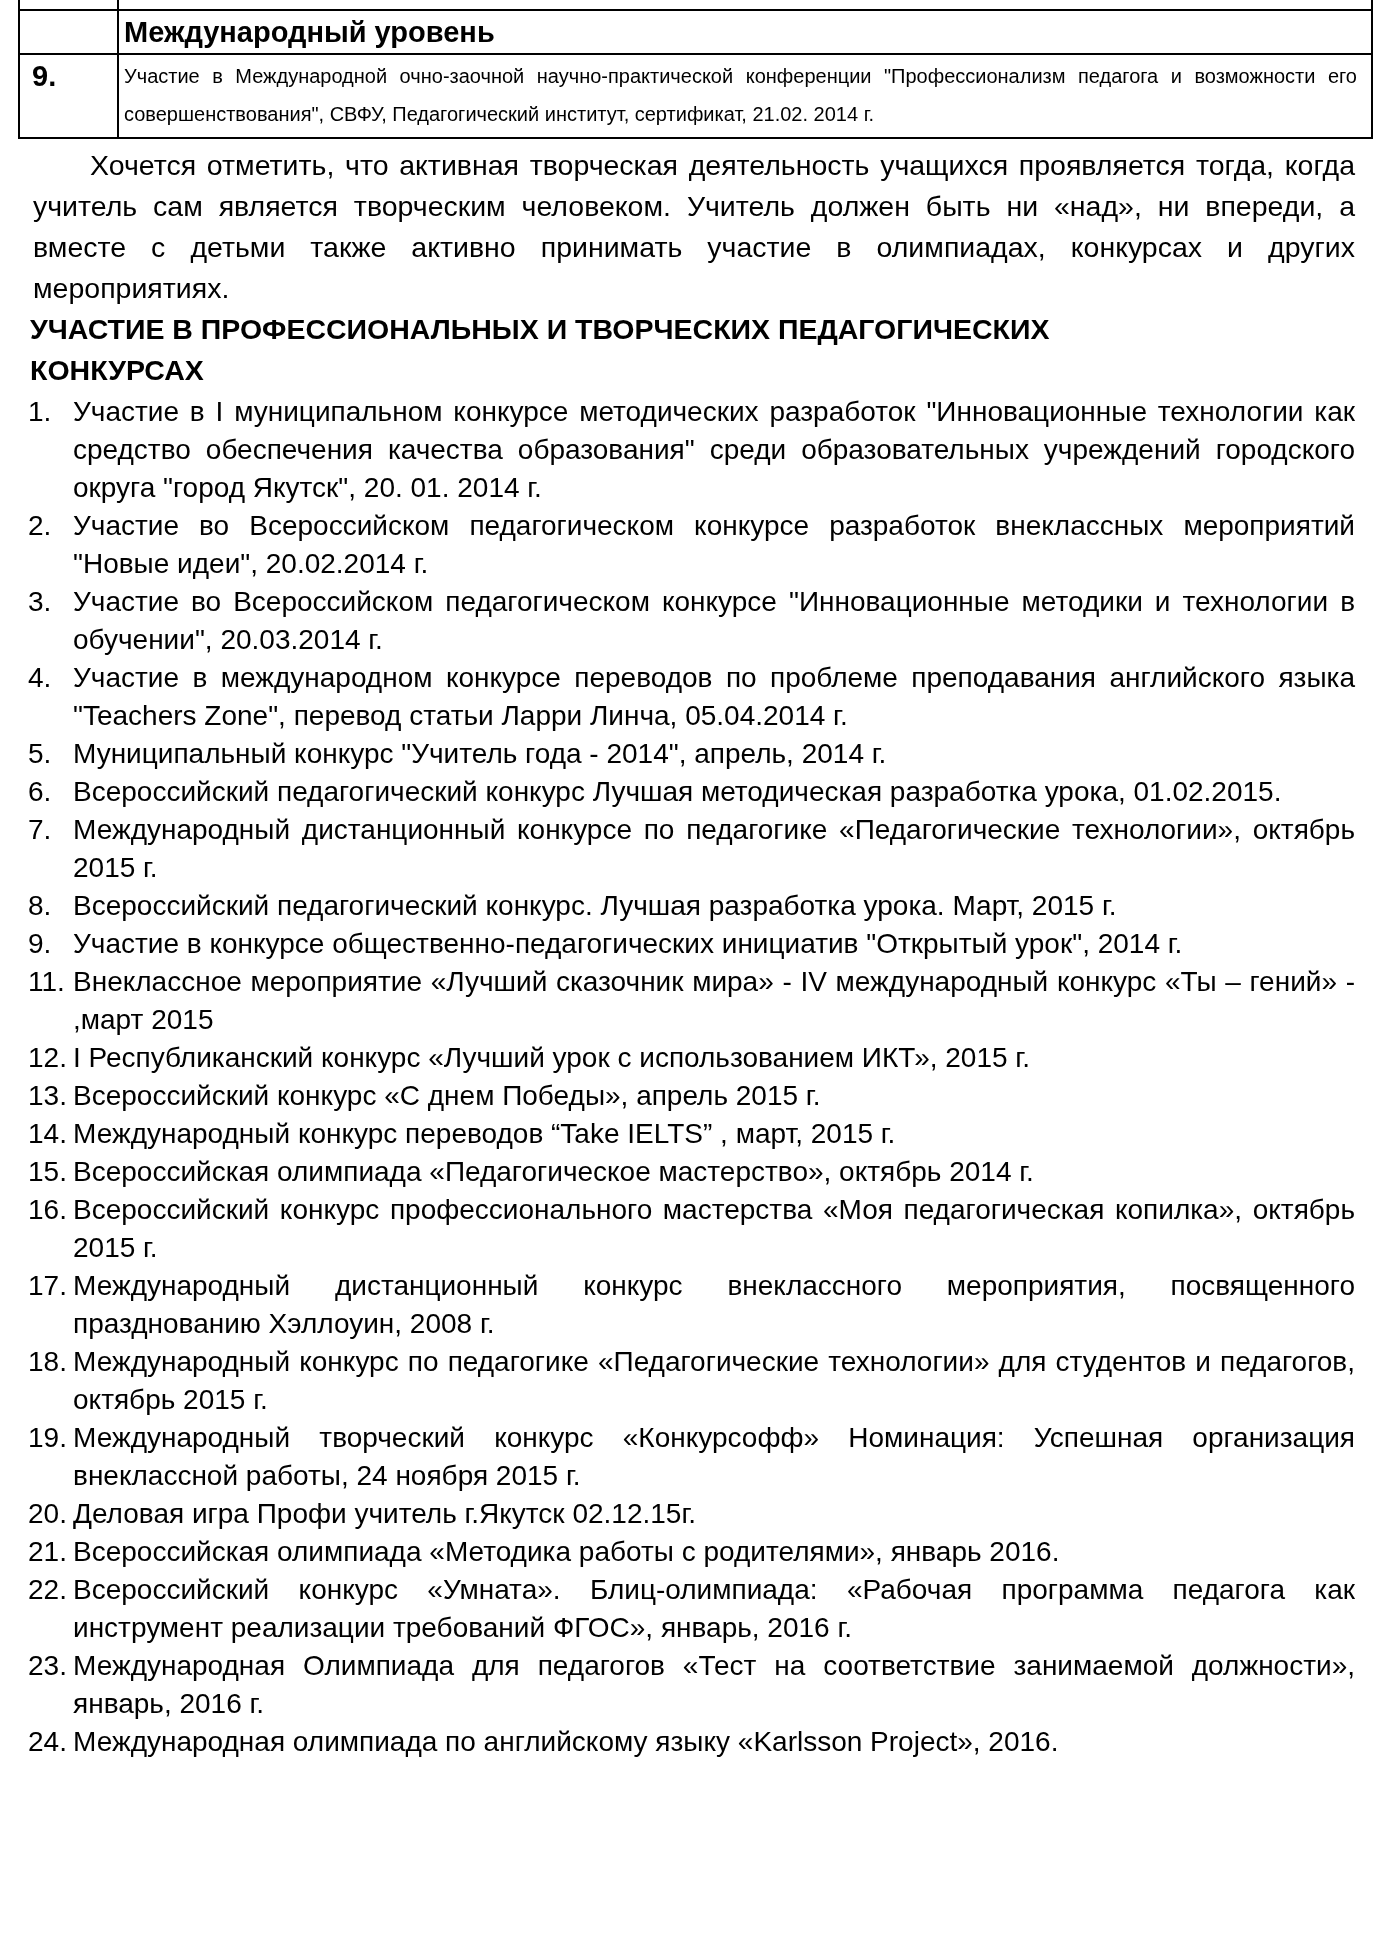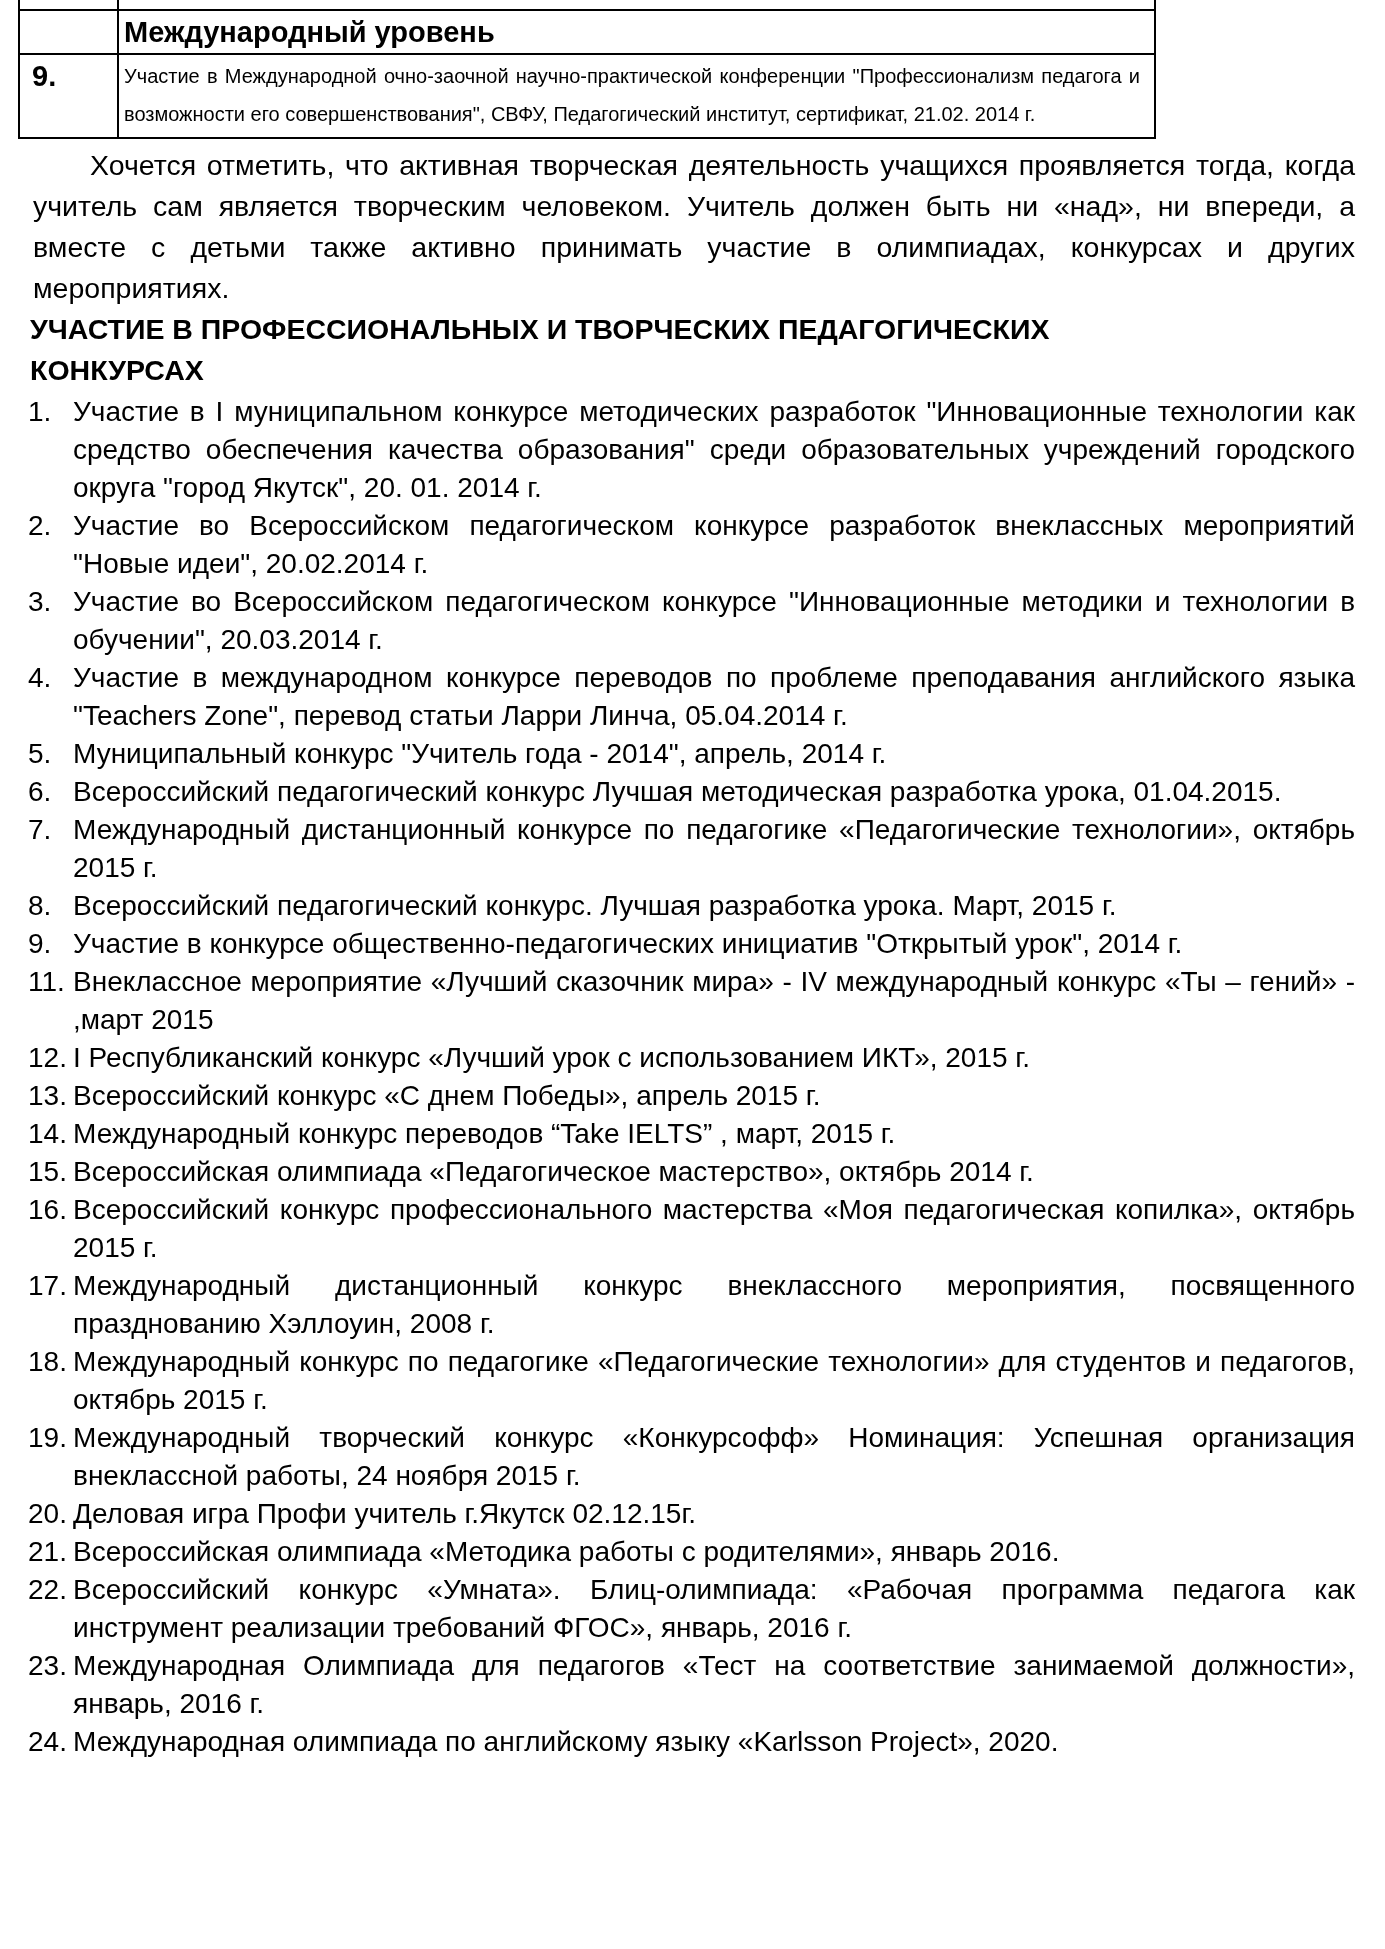--- a/index.html
+++ b/index.html
@@ -6,21 +6,21 @@
   body {
     width:1385px; height:1949px; overflow:hidden;
     background:#ffffff; color:#000000;
     font-family:"Liberation Sans", sans-serif;
   }
   .doc { position:relative; width:1385px; height:1949px; }
 
   
   table.ach {
     border-collapse:collapse; table-layout:fixed;
-    margin:0 0 0 18px; width:1138px;
+    margin:0 0 0 18px; width:1355px;
   }
   table.ach td { border:2px solid #000; vertical-align:top; }
   tr.cut-row td { height:9px; border-top:none; padding:0; }
   td.col-num { width:97px; }
   tr.hdr-row td { font-weight:bold; font-size:29px; line-height:40px; padding:1px 6px 1px 5px; }
   tr.body-row td.col-num { font-weight:bold; font-size:29px; line-height:38px; padding:2px 4px 2px 12px; }
   tr.body-row td.col-text {
     font-size:20px; line-height:38px; text-align:justify;
     padding:2px 14px 4px 5px;
   }
@@ -76,33 +76,33 @@
     <span>УЧАСТИЕ В ПРОФЕССИОНАЛЬНЫХ И ТВОРЧЕСКИХ ПЕДАГОГИЧЕСКИХ</span>
     <span>КОНКУРСАХ</span>
   </div>
 
   <div class="list">
       <div class="li"><span class="num">1.</span><span>Участие в I муниципальном конкурсе методических разработок "Инновационные технологии как средство обеспечения качества образования" среди образовательных учреждений городского округа "город Якутск", 20. 01. 2014 г.</span></div>
       <div class="li"><span class="num">2.</span><span>Участие во Всероссийском педагогическом конкурсе разработок внеклассных мероприятий "Новые идеи", 20.02.2014 г.</span></div>
       <div class="li"><span class="num">3.</span><span>Участие во Всероссийском педагогическом конкурсе "Инновационные методики и технологии в обучении", 20.03.2014 г.</span></div>
       <div class="li"><span class="num">4.</span><span>Участие в международном конкурсе переводов по проблеме преподавания английского языка "Teachers Zone", перевод статьи Ларри Линча, 05.04.2014 г.</span></div>
       <div class="li"><span class="num">5.</span><span>Муниципальный конкурс "Учитель года - 2014", апрель, 2014 г.</span></div>
-      <div class="li"><span class="num">6.</span><span>Всероссийский педагогический конкурс Лучшая методическая разработка урока, 01.04.2015.</span></div>
+      <div class="li"><span class="num">6.</span><span>Всероссийский педагогический конкурс Лучшая методическая разработка урока, 01.02.2015.</span></div>
       <div class="li"><span class="num">7.</span><span>Международный дистанционный конкурсе по педагогике «Педагогические технологии», октябрь 2015 г.</span></div>
       <div class="li"><span class="num">8.</span><span>Всероссийский педагогический конкурс. Лучшая разработка урока. Март, 2015 г.</span></div>
       <div class="li"><span class="num">9.</span><span>Участие в конкурсе общественно-педагогических инициатив "Открытый урок", 2014 г.</span></div>
       <div class="li"><span class="num">11.</span><span>Внеклассное мероприятие «Лучший сказочник мира» - IV международный конкурс «Ты – гений» - ,март 2015</span></div>
       <div class="li"><span class="num">12.</span><span>I Республиканский конкурс «Лучший урок с использованием ИКТ», 2015 г.</span></div>
       <div class="li"><span class="num">13.</span><span>Всероссийский конкурс «С днем Победы», апрель 2015 г.</span></div>
       <div class="li"><span class="num">14.</span><span>Международный конкурс переводов “Take IELTS” , март, 2015 г.</span></div>
       <div class="li"><span class="num">15.</span><span>Всероссийская олимпиада «Педагогическое мастерство», октябрь 2014 г.</span></div>
       <div class="li"><span class="num">16.</span><span>Всероссийский конкурс профессионального мастерства «Моя педагогическая копилка», октябрь 2015 г.</span></div>
       <div class="li"><span class="num">17.</span><span>Международный дистанционный конкурс внеклассного мероприятия, посвященного празднованию Хэллоуин, 2008 г.</span></div>
       <div class="li"><span class="num">18.</span><span>Международный конкурс по педагогике «Педагогические технологии» для студентов и педагогов, октябрь 2015 г.</span></div>
       <div class="li"><span class="num">19.</span><span>Международный творческий конкурс «Конкурсофф» Номинация: Успешная организация внеклассной работы, 24 ноября 2015 г.</span></div>
       <div class="li"><span class="num">20.</span><span>Деловая игра Профи учитель г.Якутск 02.12.15г.</span></div>
       <div class="li"><span class="num">21.</span><span>Всероссийская олимпиада «Методика работы с родителями», январь 2016.</span></div>
       <div class="li"><span class="num">22.</span><span>Всероссийский конкурс «Умната». Блиц-олимпиада: «Рабочая программа педагога как инструмент реализации требований ФГОС», январь, 2016 г.</span></div>
       <div class="li"><span class="num">23.</span><span>Международная Олимпиада  для педагогов «Тест на соответствие занимаемой должности», январь, 2016 г.</span></div>
-      <div class="li"><span class="num">24.</span><span>Международная олимпиада по английскому языку «Karlsson Project», 2020.</span></div>
+      <div class="li"><span class="num">24.</span><span>Международная олимпиада по английскому языку «Karlsson Project», 2016.</span></div>
     </div>
 
 </div>
 
 </body></html>

